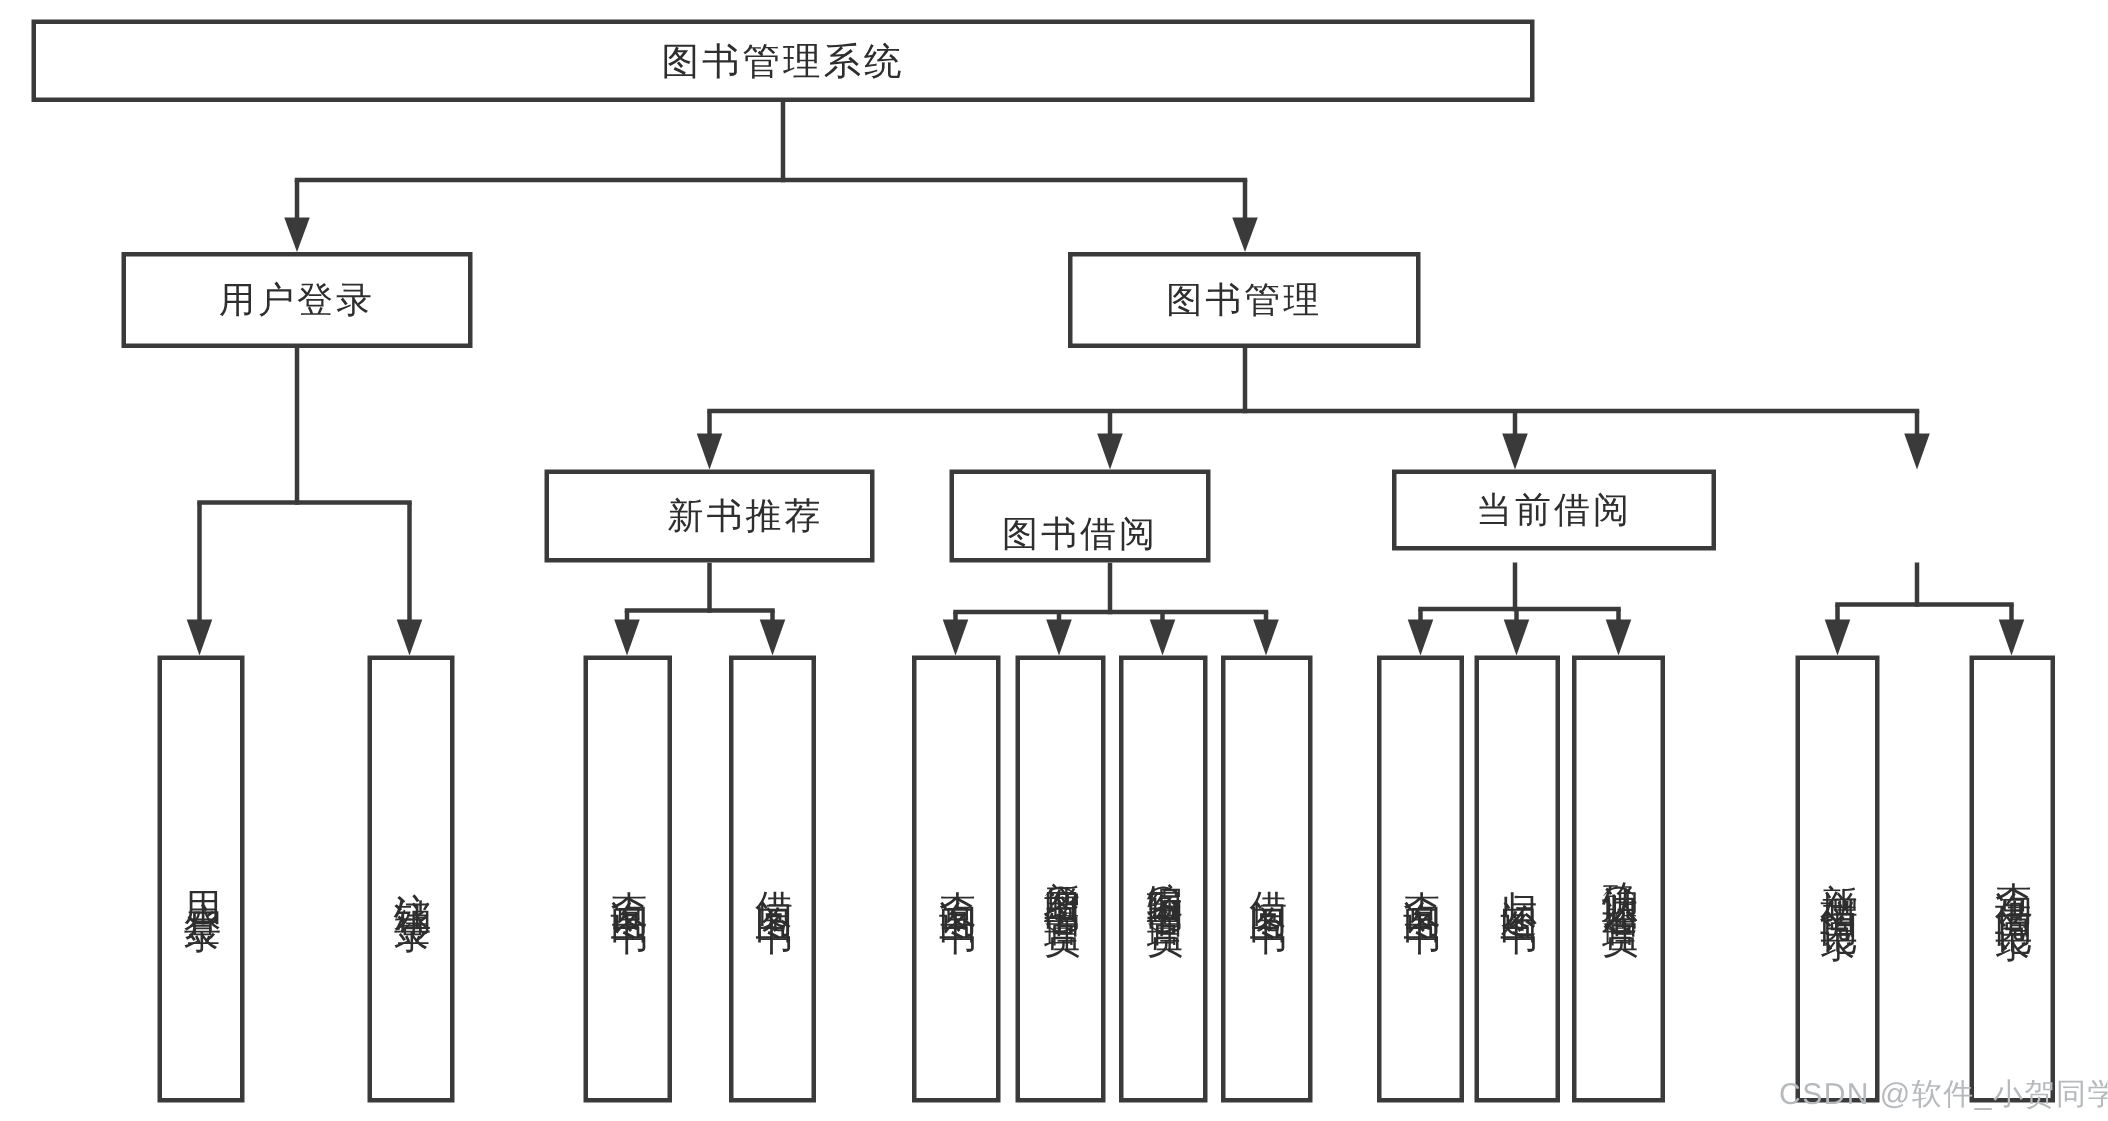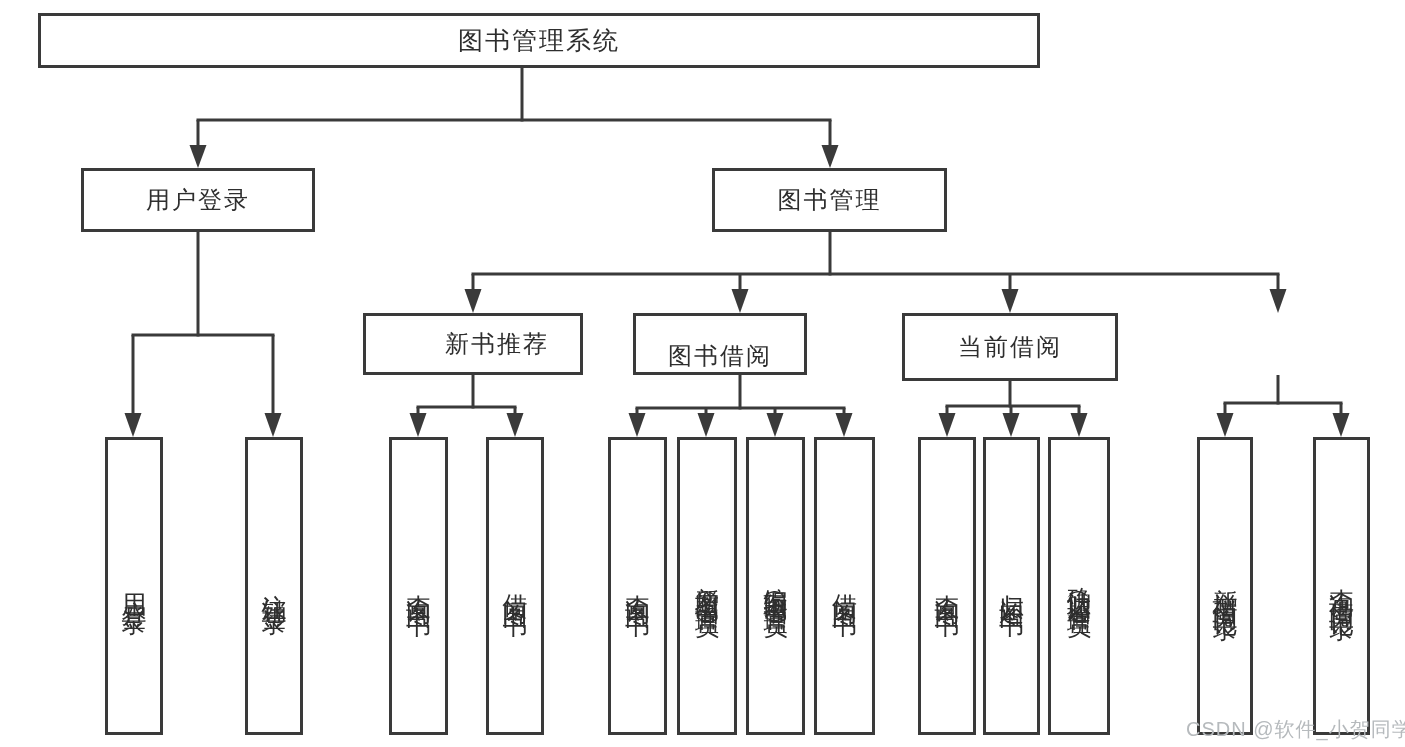--- a/index.html
+++ b/index.html
@@ -142,38 +142,38 @@
     <g>
       <line x1="1278" y1="375" x2="1278" y2="404.5"></line>
       <line x1="1223.5" y1="403" x2="1342.5" y2="403"></line>
       <line x1="1225" y1="403" x2="1225" y2="416"></line>
       <polygon points="1216.5,413 1233.5,413 1225,437"></polygon>
       <line x1="1341" y1="403" x2="1341" y2="416"></line>
       <polygon points="1332.5,413 1349.5,413 1341,437"></polygon>
     </g>
   </svg>
 
-  <div class="hbox" style="left:38px; top:13px; width:1002px; height:55px; font-size:25px;">
+  <div class="hbox" style="left:21px; top:13px; width:1002px; height:55px; font-size:25px;">
     <span>图书管理系统</span>
   </div>
 
   <div class="hbox" style="left:81px; top:168px; width:234px; height:64px;">
     <span>用户登录</span>
   </div>
   <div class="hbox" style="left:712px; top:168px; width:235px; height:64px;font-family:Liberation Mono, monospace;">
     <span>图书管理</span>
   </div>
 
   <div class="hbox" style="left:363px; top:313px; width:220px; height:62px;padding-left:48px;">
     <span>新书推荐</span>
   </div>
   <div class="hbox" style="left:633px; top:313px; width:174px; height:62px;align-items:flex-end;">
     <span>图书借阅</span>
   </div>
-  <div class="hbox" style="left:902px; top:313px; width:216px; height:68px;">
+  <div class="hbox" style="left:928px; top:313px; width:216px; height:54px;">
     <span>当前借阅</span>
   </div>
 
   <div class="vbox" style="left:105px; width:58px;">
     <span class="vtext">用户登录</span>
   </div>
   <div class="vbox" style="left:245px; width:58px;">
     <span class="vtext">注销登录</span>
   </div>
 

